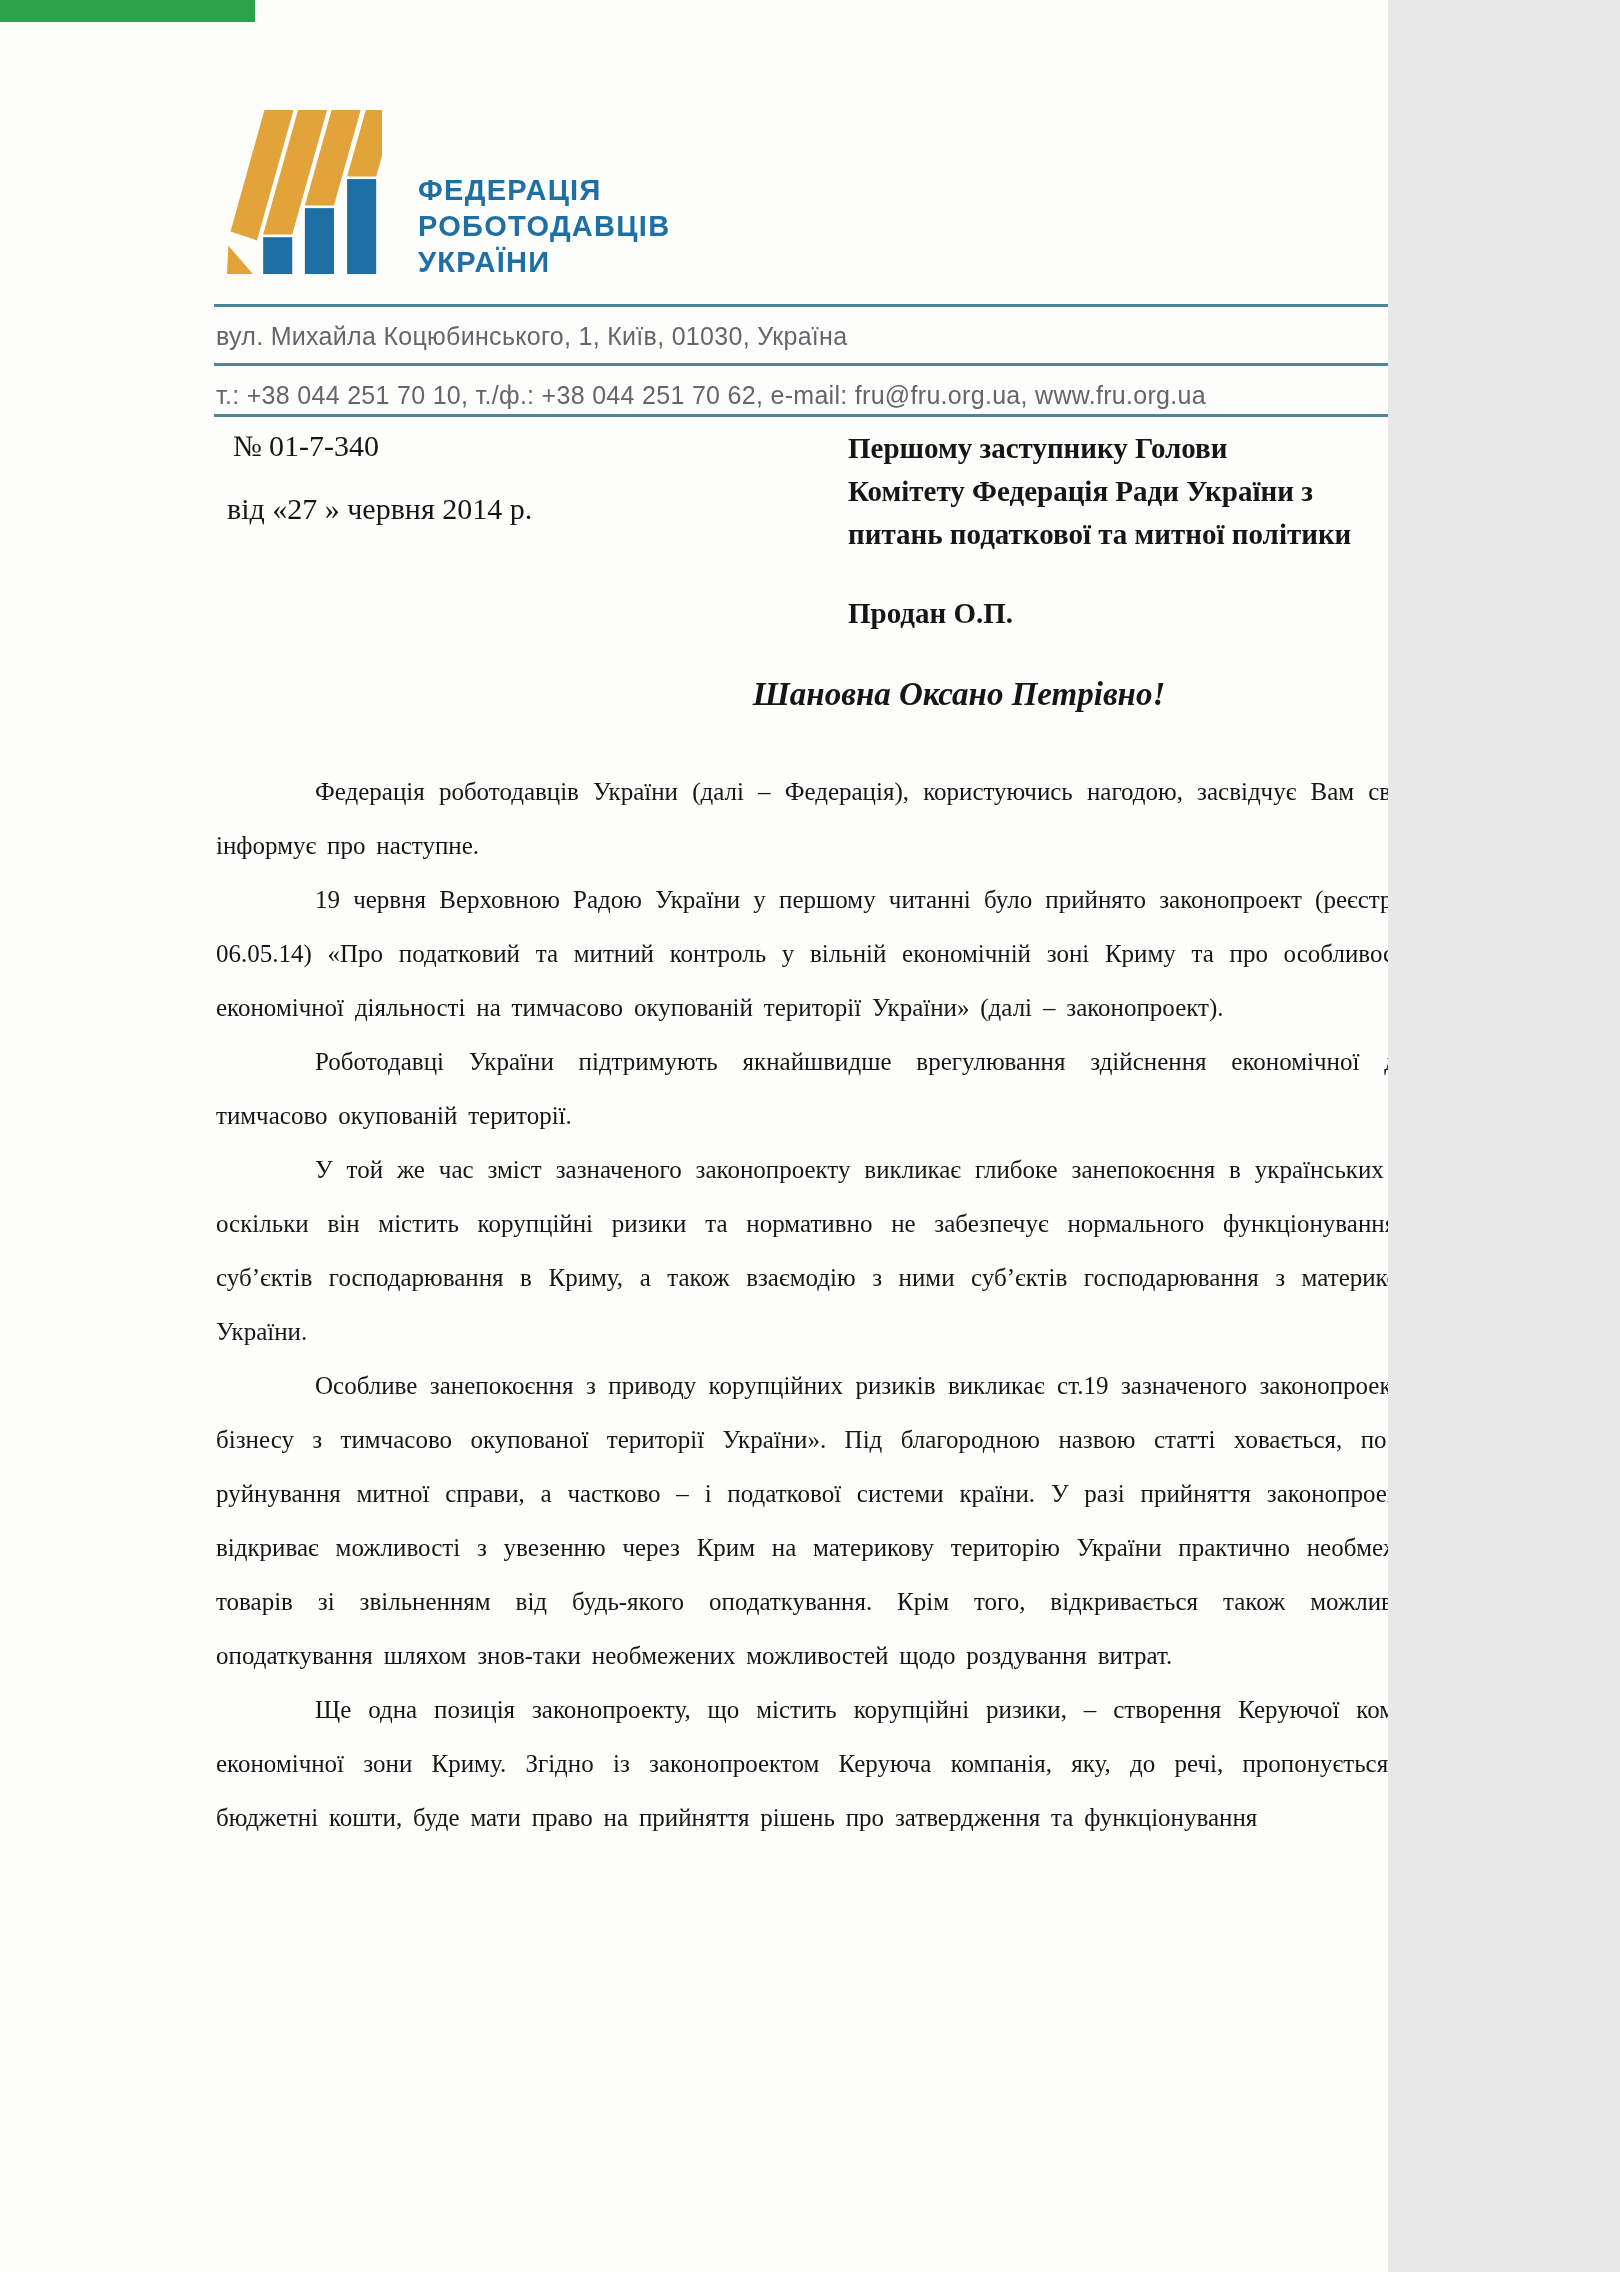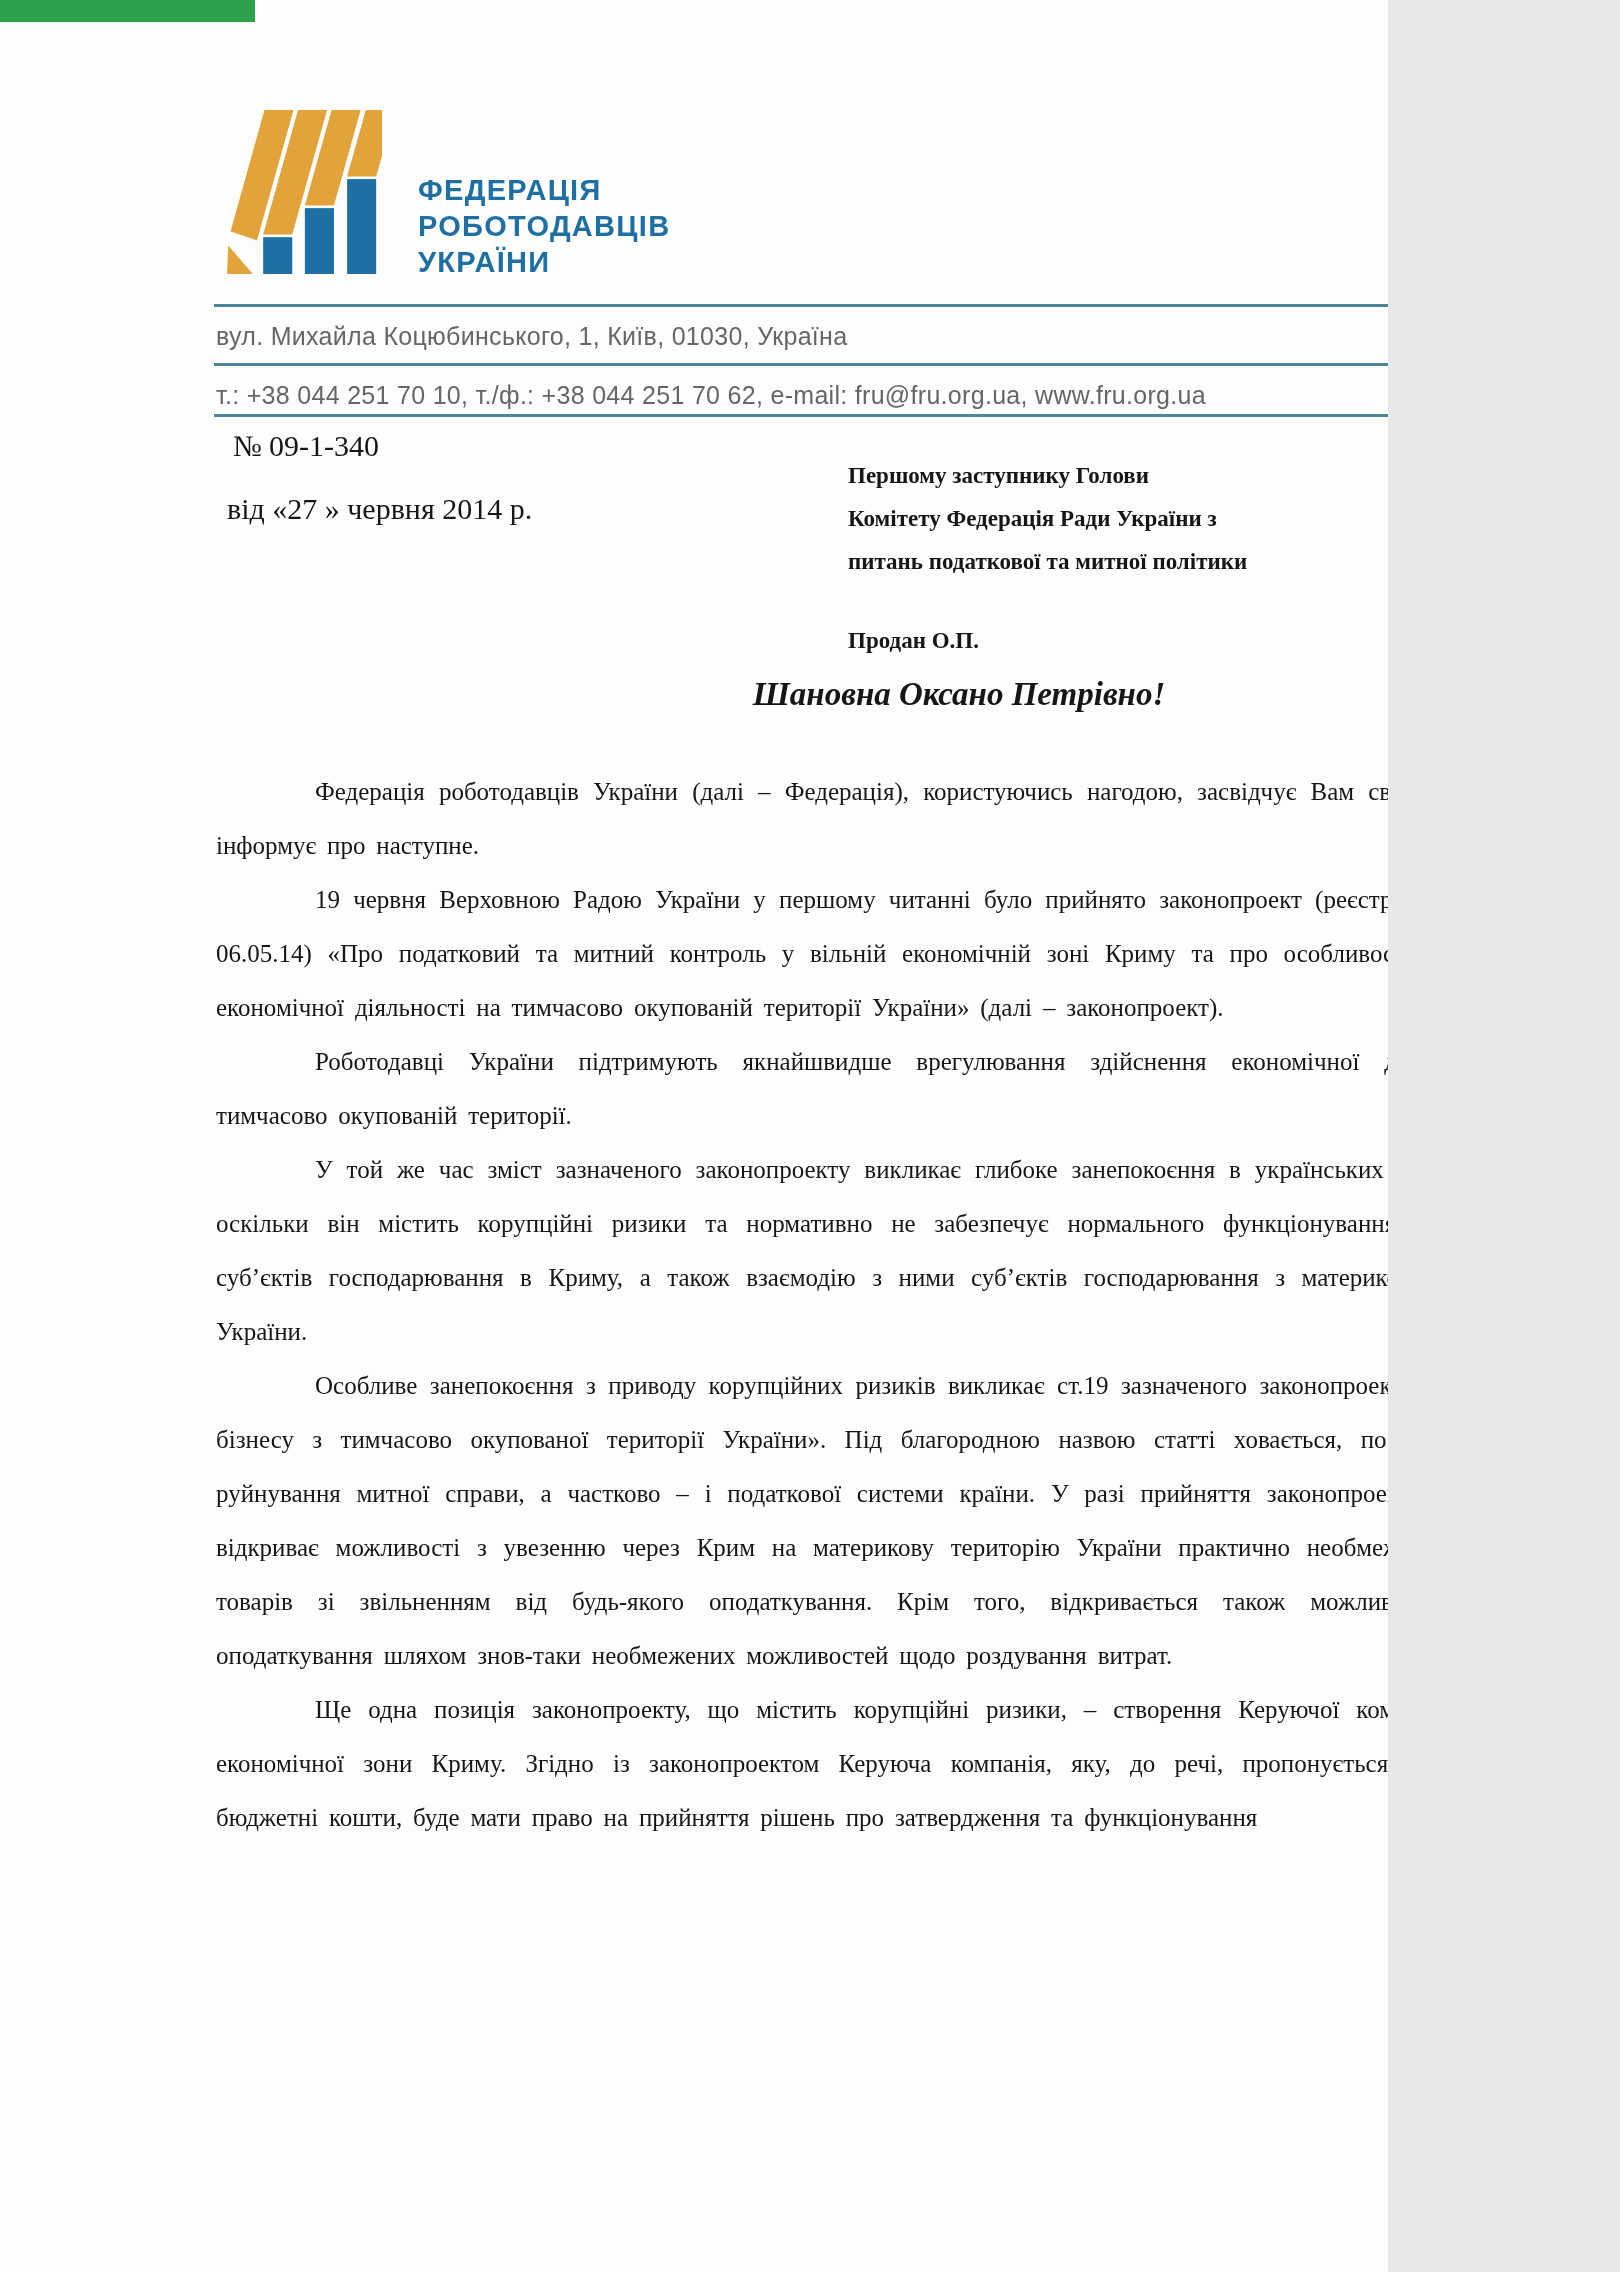--- a/index.html
+++ b/index.html
@@ -10,21 +10,21 @@
   .wordmark{position:absolute;left:418px;top:172px;font-family:"Liberation Sans", sans-serif;
         font-weight:bold;font-size:29px;line-height:36px;letter-spacing:1.3px;color:#1e6fa3;}
   .rule{position:absolute;left:214px;width:1328px;height:2.6px;background:#4d8699;}
   .rule1{top:304px;} .rule2{top:363px;} .rule3{top:414px;}
   .hdr-line{position:absolute;left:216px;font-family:"Liberation Sans", sans-serif;
         font-size:25px;color:#63666a;letter-spacing:0.3px;white-space:nowrap;}
   .address{top:322px;} .contacts{top:381px;}
   .ref-number{position:absolute;left:233px;top:429px;font-size:30px;}
   .ref-date{position:absolute;left:227px;top:492px;font-size:30px;}
   .addressee{position:absolute;left:848px;top:427px;width:704px;font-weight:bold;
-        font-size:23px;line-height:43px;margin-top:27px;}
+        font-size:29px;line-height:43px;}
   .addressee-name{margin-top:36px;}
   .salutation{position:absolute;left:295px;top:676px;width:1328px;text-align:center;
         font-size:33px;font-weight:bold;font-style:italic;}
   .body-text{position:absolute;left:216px;top:765px;width:1328px;font-size:25px;
         line-height:54px;text-align:justify;word-spacing:4.6px;}
   .body-text p{margin:0;text-indent:99px;}
   .page-number{position:absolute;left:1501px;top:2208px;font-size:30px;font-weight:bold;}
 </style>
 </head>
 <body>
@@ -51,21 +51,21 @@
     <div>РОБОТОДАВЦІВ</div>
     <div>УКРАЇНИ</div>
   </div>
 
   <div class="rule rule1"></div>
   <div class="hdr-line address">вул. Михайла Коцюбинського, 1, Київ, 01030, Україна</div>
   <div class="rule rule2"></div>
   <div class="hdr-line contacts">т.: +38 044 251 70 10, т./ф.: +38 044 251 70 62, e-mail: fru@fru.org.ua, www.fru.org.ua</div>
   <div class="rule rule3"></div>
 
-  <div class="ref-number">№ 09-1-340</div>
+  <div class="ref-number">№ 01-7-340</div>
   <div class="ref-date">від «27 » червня 2014 р.</div>
 
   <div class="addressee">
     <div>Першому заступнику Голови</div>
     <div>Комітету Федерація Ради України з</div>
     <div>питань податкової та митної політики</div>
     <div class="addressee-name">Продан О.П.</div>
   </div>
 
   <div class="salutation">Шановна Оксано Петрівно!</div>

